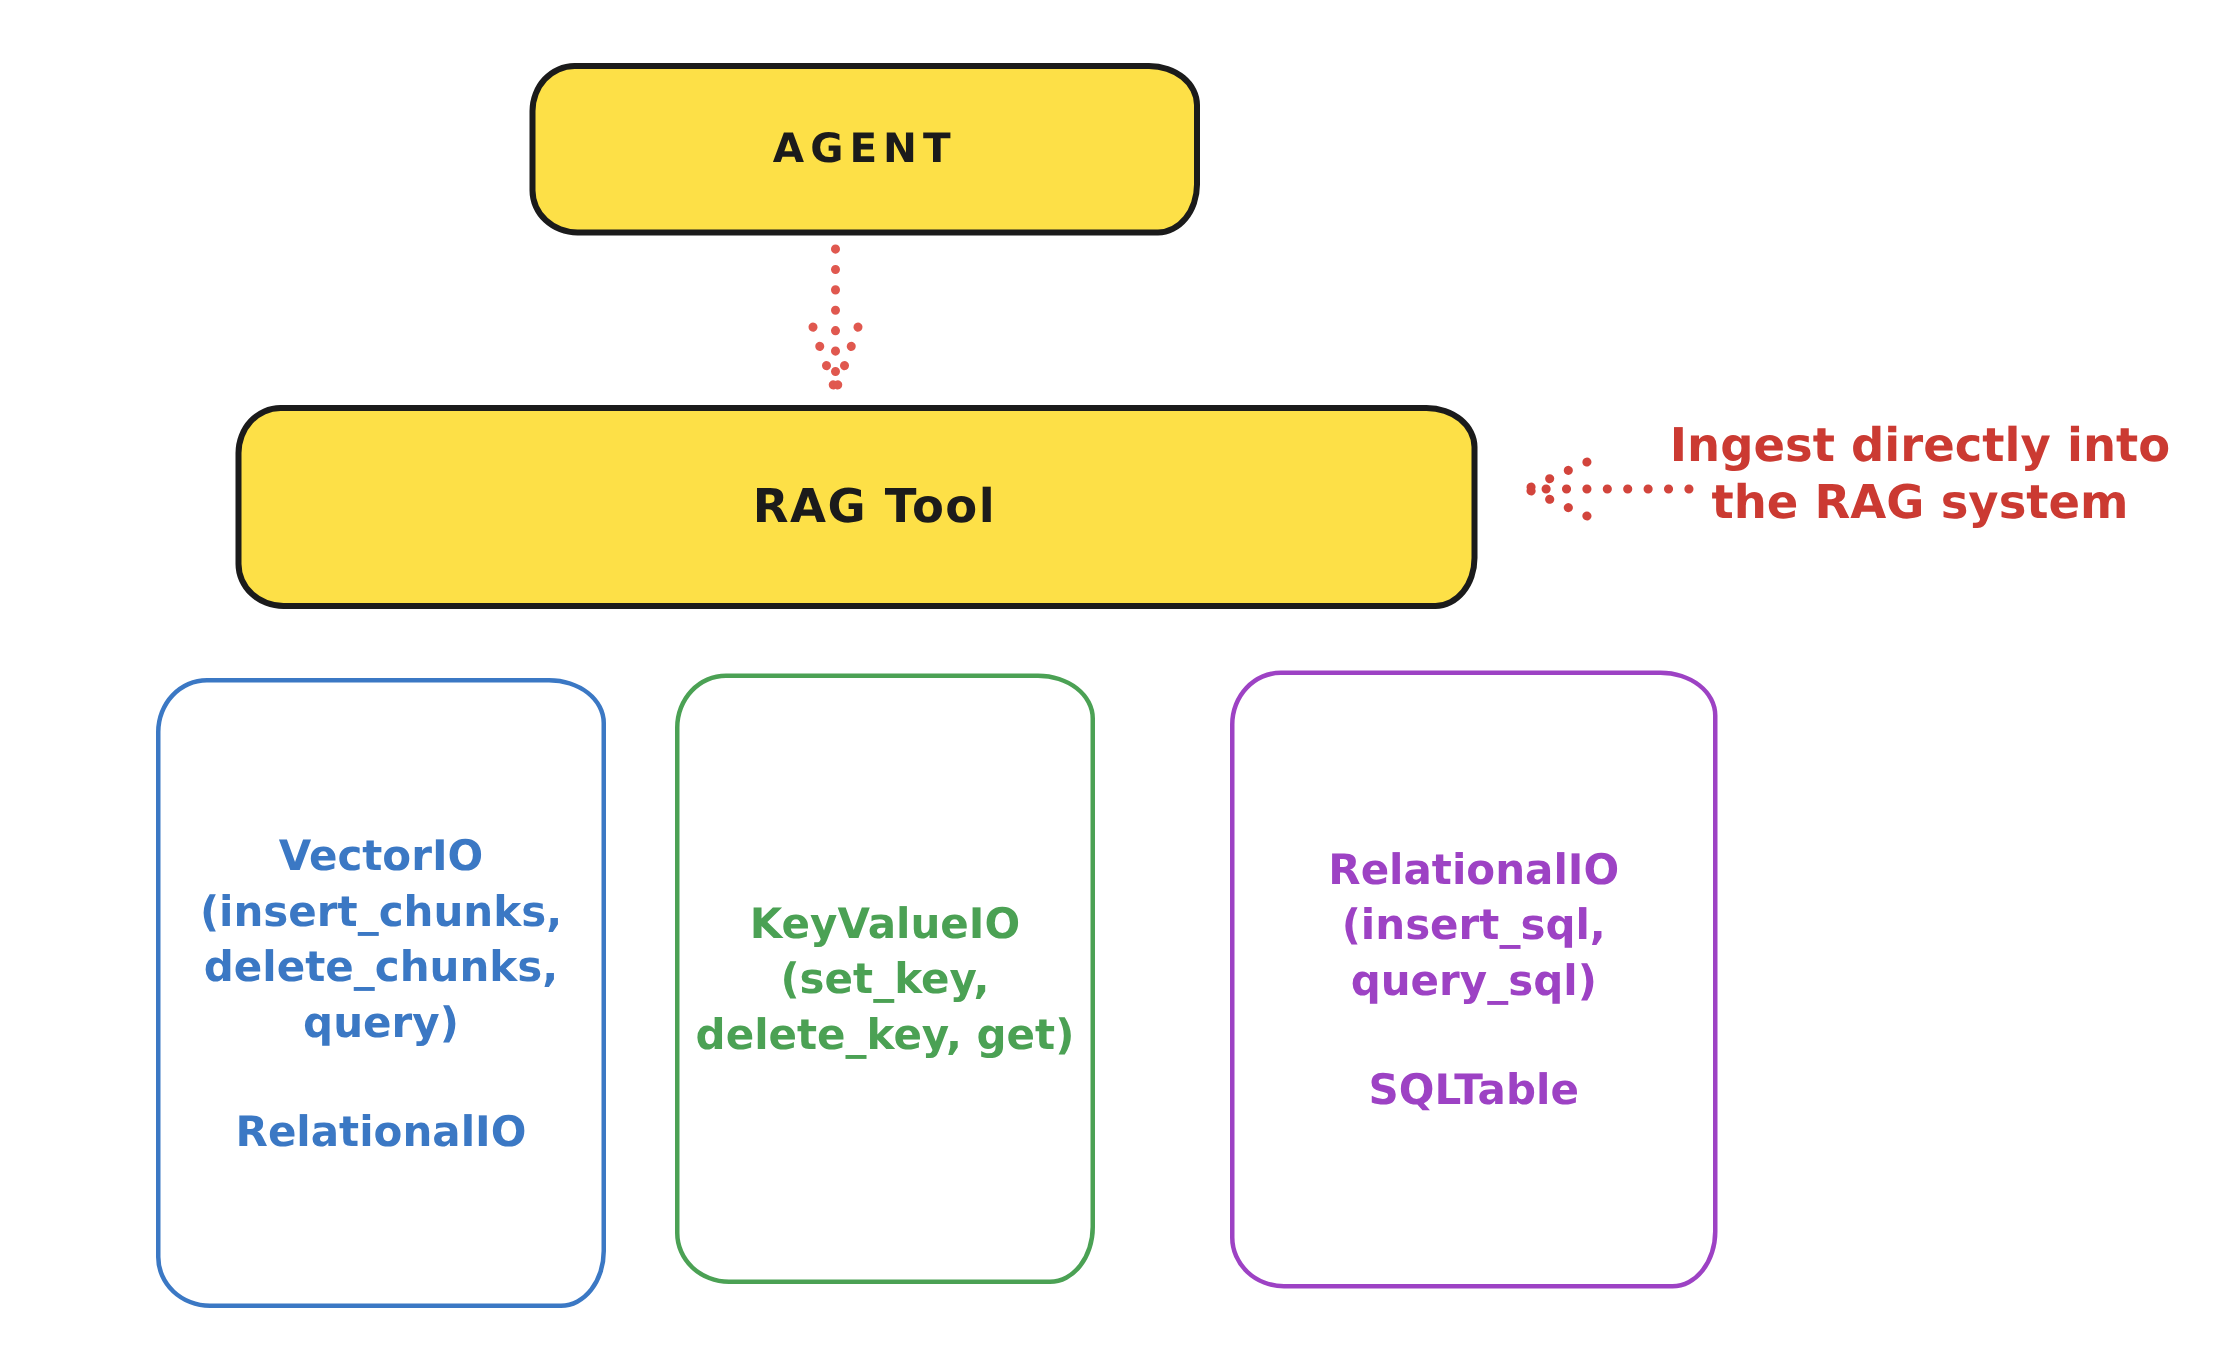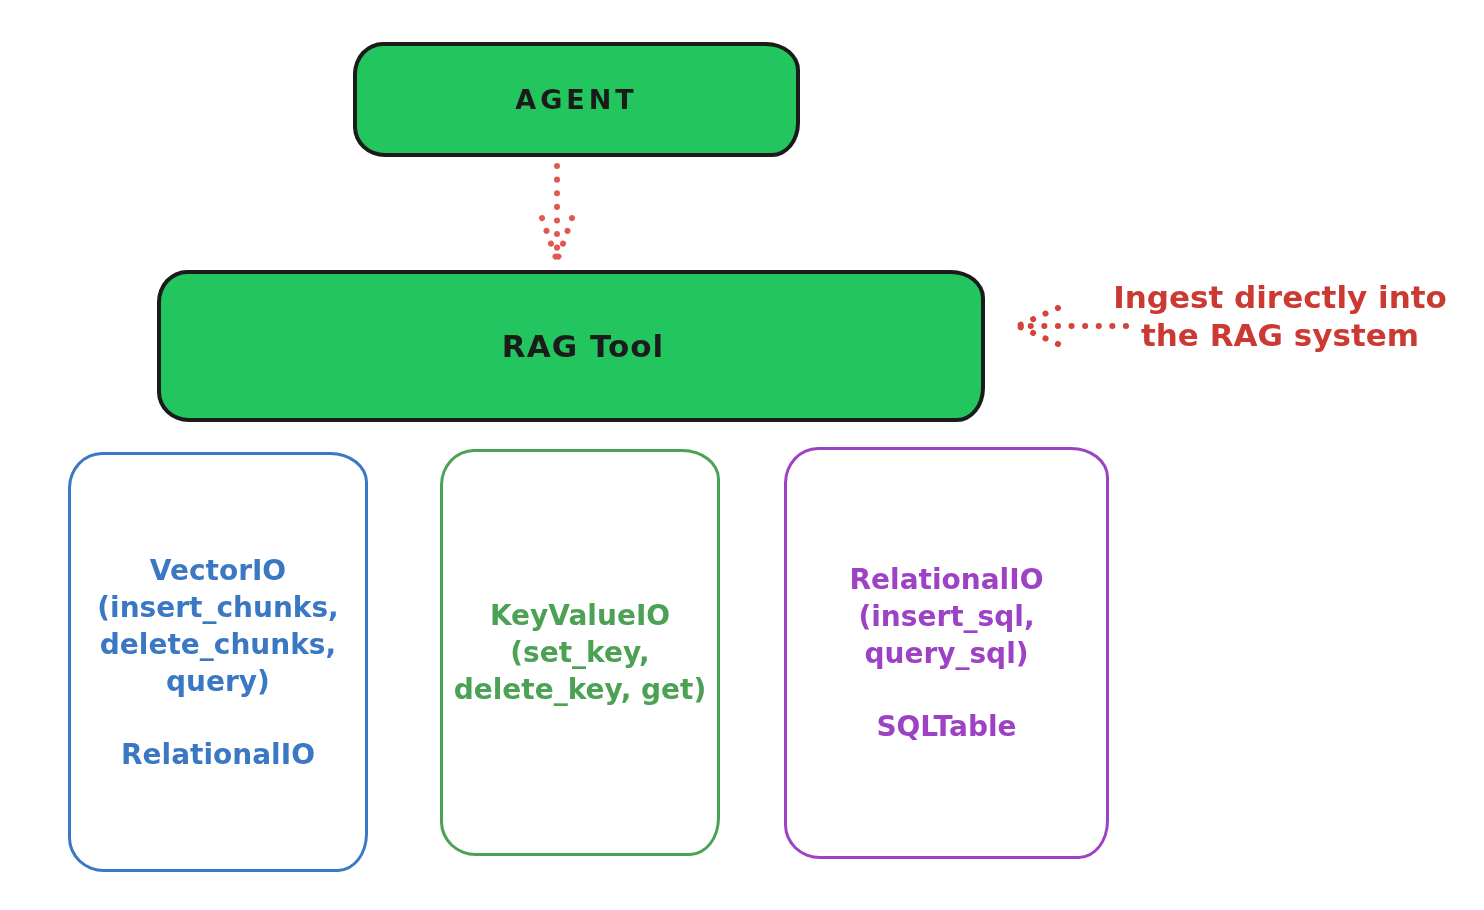--- a/index.html
+++ b/index.html
@@ -12,41 +12,41 @@
     position: relative;
     width: 1484px;
     height: 910px;
     background: #ffffff;
     overflow: hidden;
   }
   
   .node {
     position: absolute;
     box-sizing: border-box;
-    background: #22c55e;
+    background: #fde047;
     display: flex;
     align-items: center;
     justify-content: center;
     text-align: center;
   }
   .sketch-border {
     border: 4px solid #1b1b1b;
     border-radius: 30px 34px 28px 32px / 32px 28px 34px 30px;
   }
   .agent-node {
     left: 353px; top: 42px;
     width: 447px; height: 115px;
     font-size: 27px;
     font-weight: 700;
     letter-spacing: 4px;
     color: #1b1b1b;
   }
   .rag-node {
     left: 157px; top: 270px;
-    width: 828px; height: 152px;
+    width: 828px; height: 136px;
     font-size: 31px;
     font-weight: 600;
     letter-spacing: 1px;
     color: #1b1b1b;
     padding-left: 24px;
   }
   
   .module {
     position: absolute;
     box-sizing: border-box;
@@ -56,30 +56,31 @@
     border-radius: 34px 38px 30px 36px / 36px 30px 38px 34px;
     display: flex;
     flex-direction: column;
     align-items: center;
     justify-content: center;
     gap: 36px;
     text-align: center;
     font-size: 28px;
     font-weight: 600;
     line-height: 37px;
+    margin-left: 36px;
   }
   .module .io-text, .module .index-text {
     white-space: pre-line;
   }
   .module-vector {
     left: 68px; top: 452px; width: 300px; height: 420px;
     border-color: #3b78c4; color: #3b78c4;
   }
   .module-keyvalue {
-    left: 440px; top: 449px; width: 280px; height: 407px;
+    left: 414px; top: 449px; width: 280px; height: 407px;
     border-color: #4ba154; color: #4ba154;
   }
   .module-relational {
     left: 784px; top: 447px; width: 325px; height: 412px;
     border-color: #9d42c4; color: #9d42c4;
   }
   
   .down-arrow {
     position: absolute;
     left: 534px; top: 161px;

